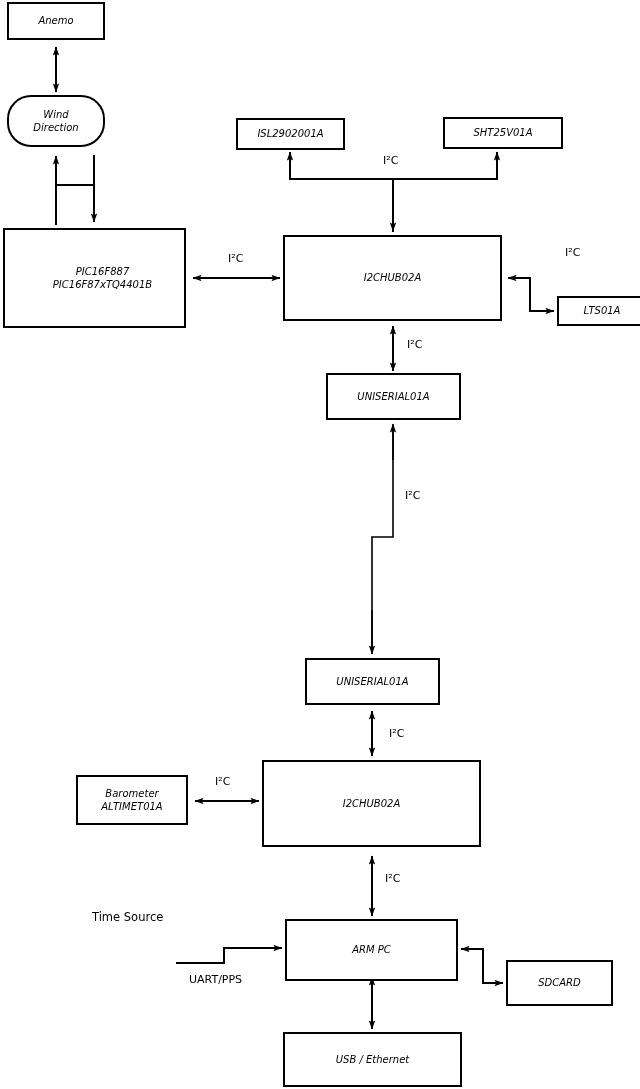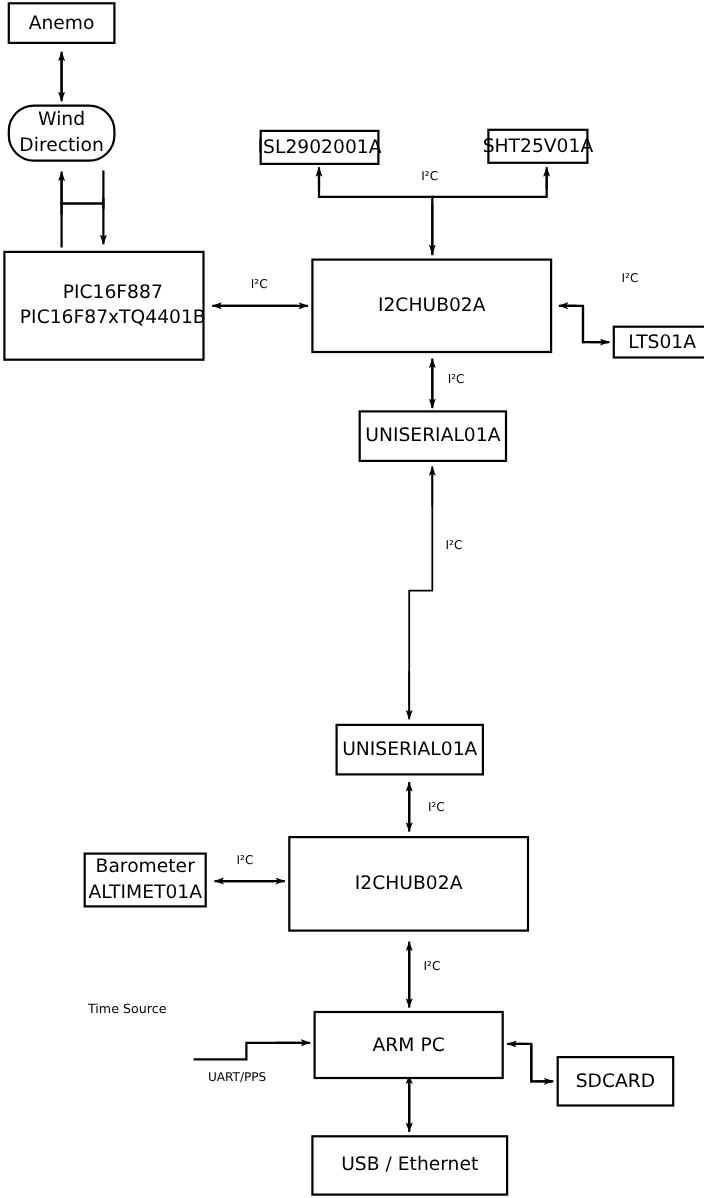--- a/index.html
+++ b/index.html
@@ -17,40 +17,42 @@
   }
   .node {
     position: absolute;
     box-sizing: border-box;
     border: 2px solid #000000;
     background: #ffffff;
     display: flex;
     align-items: center;
     justify-content: center;
     text-align: center;
-    font-size: 17px;
+    font-size: 10px;
     color: #000000;
     line-height: 1.35;
     white-space: pre-line;
     z-index: 3;
+    font-style: italic;
   }
   .edge-label {
     position: absolute;
     font-size: 11px;
     color: #000000;
     white-space: nowrap;
     z-index: 4;
     background: transparent;
   }
   .free-label {
     position: absolute;
     font-size: 11.5px;
     color: #000000;
     white-space: nowrap;
     z-index: 4;
+    margin-left: 12px;
   }
   svg.wires {
     position: absolute;
     left: 0;
     top: 0;
     width: 640px;
     height: 1089px;
     z-index: 1;
     pointer-events: none;
   }
@@ -142,21 +144,21 @@
       <line x1="372" y1="982" x2="372" y2="1029" stroke="#000" stroke-width="2" marker-end="url(#ah)"></line>
     </g>
   </svg>
 
   <div class="node" style="left: 7px; top: 2px; width: 98px; height: 38px;">Anemo</div>
   <div class="node" style="left: 7px; top: 95px; width: 98px; height: 52px; border-radius: 24px;">Wind
 Direction</div>
   <div class="node" style="left: 3px; top: 228px; width: 183px; height: 100px; padding-left: 16px;">PIC16F887
 PIC16F87xTQ4401B</div>
   <div class="node" style="left: 236px; top: 118px; width: 109px; height: 32px;">ISL2902001A</div>
-  <div class="node" style="left: 443px; top: 117px; width: 92px; height: 32px;">SHT25V01A</div>
+  <div class="node" style="left: 443px; top: 117px; width: 120px; height: 32px;">SHT25V01A</div>
   <div class="node" style="left: 283px; top: 235px; width: 219px; height: 86px;">I2CHUB02A</div>
   <div class="node" style="left: 557px; top: 296px; width: 90px; height: 30px;">LTS01A</div>
   <div class="node" style="left: 326px; top: 373px; width: 135px; height: 47px;">UNISERIAL01A</div>
   <div class="node" style="left: 305px; top: 658px; width: 135px; height: 47px;">UNISERIAL01A</div>
   <div class="node" style="left: 262px; top: 760px; width: 219px; height: 87px;">I2CHUB02A</div>
   <div class="node" style="left: 76px; top: 775px; width: 112px; height: 50px;">Barometer
 ALTIMET01A</div>
   <div class="node" style="left: 285px; top: 919px; width: 173px; height: 62px;">ARM PC</div>
   <div class="node" style="left: 283px; top: 1032px; width: 179px; height: 55px;">USB / Ethernet</div>
   <div class="node" style="left: 506px; top: 960px; width: 107px; height: 46px;">SDCARD</div>

